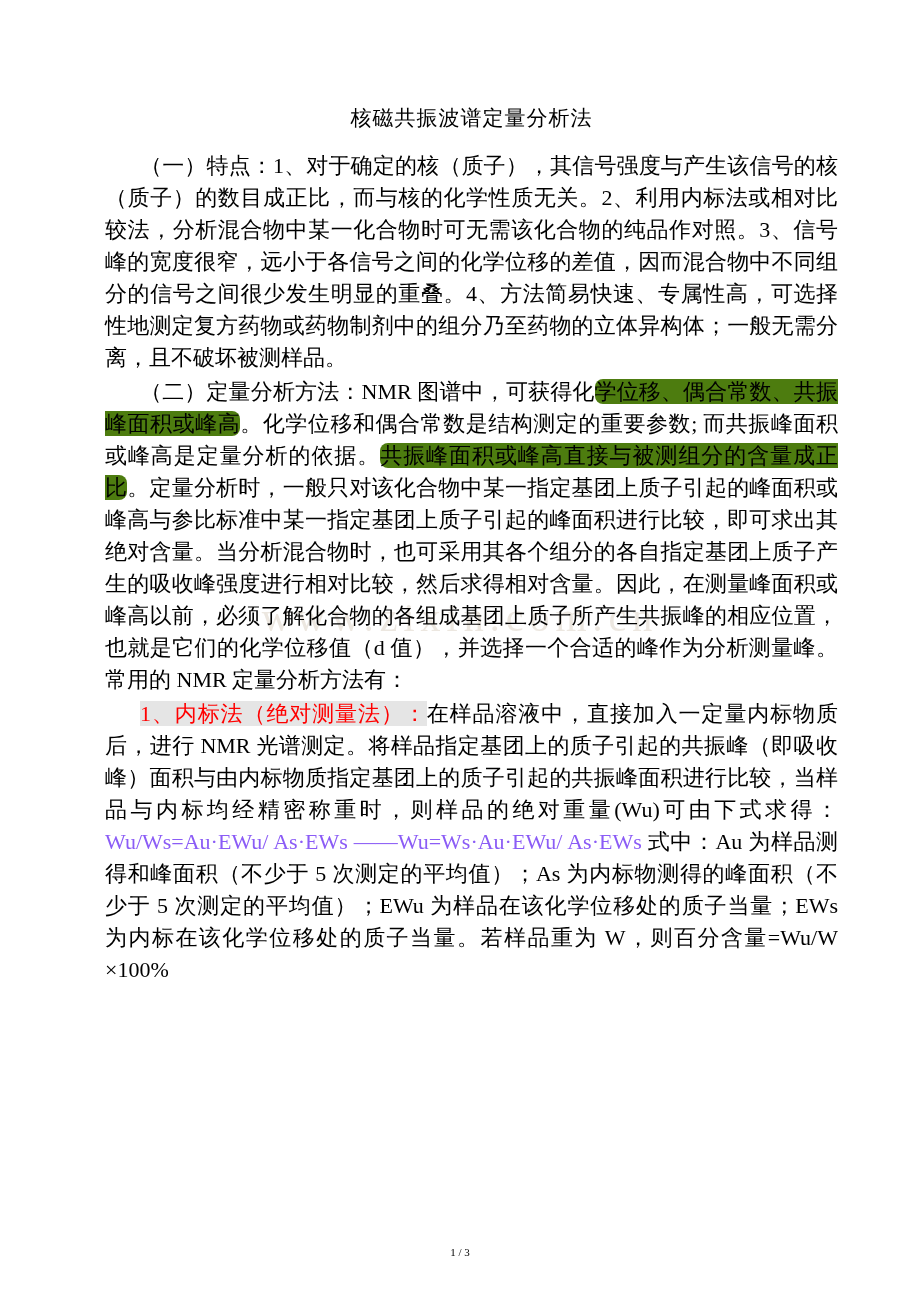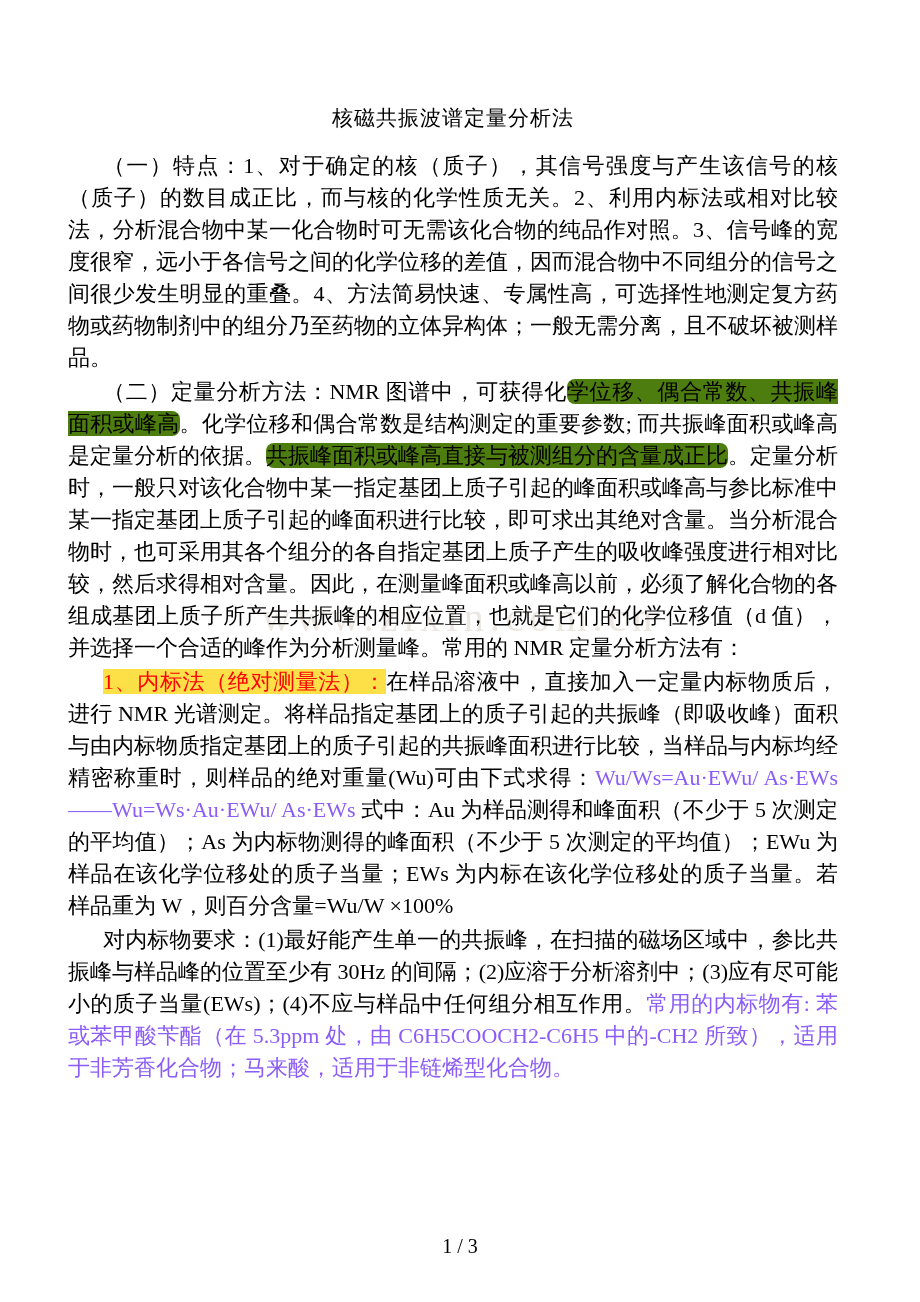--- a/index.html
+++ b/index.html
@@ -27,21 +27,21 @@
     font-size: 40px;
     letter-spacing: 6px;
     color: #ece7e0;
     user-select: none;
     pointer-events: none;
     z-index: 0;
   }
   .content {
     position: relative;
     z-index: 1;
-    padding: 104px 82px 0 68px;
+    padding: 104px 82px 0 105px;
     box-sizing: border-box;
   }
   .doc-title {
     text-align: center;
     font-size: 21px;
     font-weight: normal;
     margin: 0 0 18px 0;
     letter-spacing: 1px;
     color: #000;
   }
@@ -56,29 +56,29 @@
   }
   .hl {
     background: #4d7c0f;
     border-radius: 8px;
   }
   .red {
     color: #8b5cf6;
   }
   .redhl {
     color: #ff0000;
-    background: #fde047;
+    background: #e5e5e5;
   }
   .footer {
     position: absolute;
     left: 0;
     bottom: 44px;
     width: 920px;
     text-align: center;
-    font-size: 20px;
+    font-size: 11px;
     color: #000;
     font-family: "Liberation Serif", serif;
   }
 </style>
 </head>
 <body>
 
 <div class="page">
 
   <div class="watermark">www.zixin.com.cn</div>
@@ -91,19 +91,16 @@
     </p>
 
     <p class="para">
       <span>（二）定量分析方法：NMR 图谱中，可获得化</span><span class="hl">学位移、偶合常数、共振峰面积或峰高</span><span>。化学位移和偶合常数是结构测定的重要参数; 而共振峰面积或峰高是定量分析的依据。</span><span class="hl">共振峰面积或峰高直接与被测组分的含量成正比</span><span>。定量分析时，一般只对该化合物中某一指定基团上质子引起的峰面积或峰高与参比标准中某一指定基团上质子引起的峰面积进行比较，即可求出其绝对含量。当分析混合物时，也可采用其各个组分的各自指定基团上质子产生的吸收峰强度进行相对比较，然后求得相对含量。因此，在测量峰面积或峰高以前，必须了解化合物的各组成基团上质子所产生共振峰的相应位置，也就是它们的化学位移值（d 值），并选择一个合适的峰作为分析测量峰。常用的 NMR 定量分析方法有：</span>
     </p>
 
     <p class="para">
       <span class="redhl">1、内标法（绝对测量法）：</span><span>在样品溶液中，直接加入一定量内标物质后，进行 NMR 光谱测定。将样品指定基团上的质子引起的共振峰（即吸收峰）面积与由内标物质指定基团上的质子引起的共振峰面积进行比较，当样品与内标均经精密称重时，则样品的绝对重量(Wu)可由下式求得：</span><span class="red">Wu/Ws=Au·EWu/ As·EWs ——Wu=Ws·Au·EWu/ As·EWs</span><span> 式中：Au 为样品测得和峰面积（不少于 5 次测定的平均值）；As 为内标物测得的峰面积（不少于 5 次测定的平均值）；EWu 为样品在该化学位移处的质子当量；EWs 为内标在该化学位移处的质子当量。若样品重为 W，则百分含量=Wu/W ×100%</span>
     </p>
 
-    <p class="para">
-      <span>对内标物要求：(1)最好能产生单一的共振峰，在扫描的磁场区域中，参比共振峰与样品峰的位置至少有 30Hz 的间隔；(2)应溶于分析溶剂中；(3)应有尽可能小的质子当量(EWs)；(4)不应与样品中任何组分相互作用。</span><span class="red">常用的内标物有: 苯或苯甲酸苄酯（在 5.3ppm 处，由 C6H5COOCH2-C6H5 中的-CH2 所致），适用于非芳香化合物；马来酸，适用于非链烯型化合物。</span>
-    </p>
   </div>
 
   <div class="footer">1 / 3</div>
 </div>
 
 </body></html>

